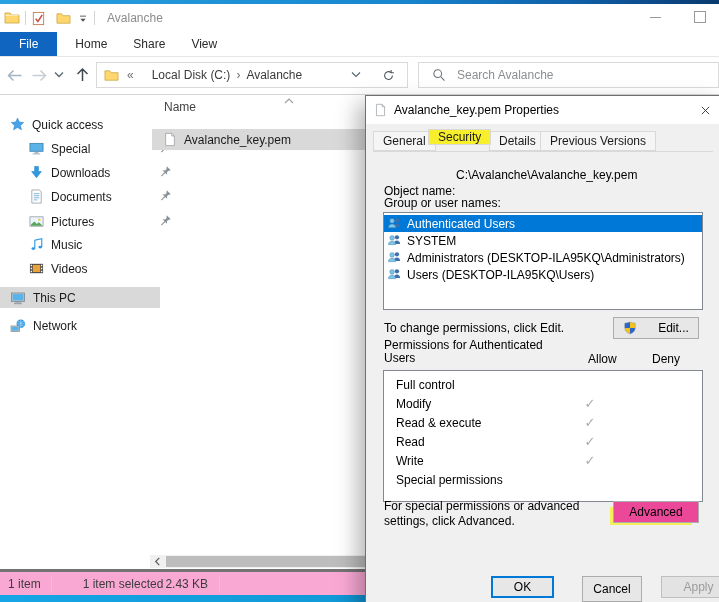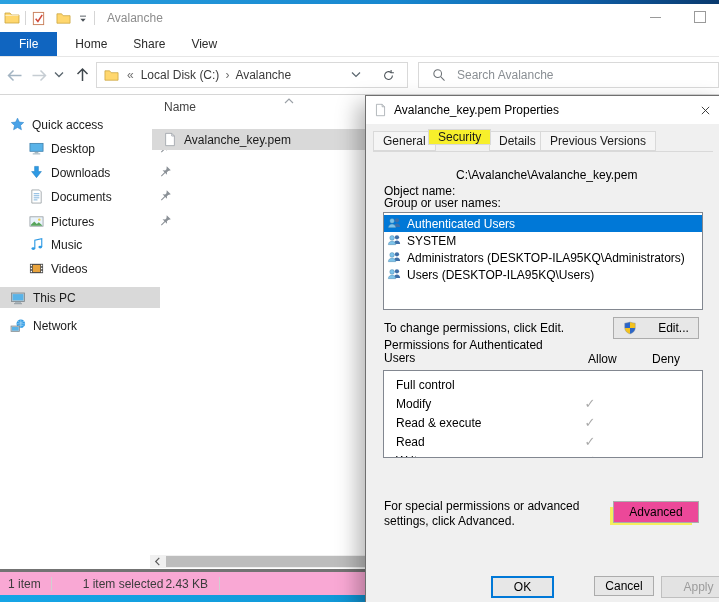--- a/index.html
+++ b/index.html
@@ -149,21 +149,21 @@
       </svg>
   </span>
 
   <div class="addr-box">
     <span style="margin-left:7px">
       <svg width="15" height="15" viewBox="0 0 16 16">
           <path d="M1 3h5l1.6 2H15v8H1z" fill="#ffd76e" stroke="#c9a33c" stroke-width=".8"></path>
         </svg>
     </span>
     <span class="crumb" style="margin-left:8px;color:#6f6f6f">«</span>
-    <span class="crumb" style="margin-left:7px">Local Disk (C:)</span>
+    <span class="crumb" style="margin-left:18px">Local Disk (C:)</span>
     <span class="crumb-sep">›</span>
     <span class="crumb">Avalanche</span>
     <span style="margin-left:auto;margin-right:8px">
       <svg width="10" height="8" viewBox="0 0 10 8">
           <path d="M1 1.5l4 4 4-4" stroke="#5a666e" stroke-width="1.2" fill="none"></path>
         </svg>
     </span>
   </div>
   <div class="refresh-box">
     <svg width="13" height="13" viewBox="0 0 16 16">
@@ -191,21 +191,21 @@
   <span>Quick access</span>
 </div>
 <div class="side-item child" style="top:138px">
   <span class="ico">
     <svg width="15" height="15" viewBox="0 0 16 16">
         <rect x="1" y="2.5" width="14" height="8.5" fill="#59b3e8" stroke="#3a7ca8" stroke-width=".8"></rect>
         <rect x="6" y="11.8" width="4" height="1.4" fill="#9fb3bd"></rect>
         <rect x="4" y="13.2" width="8" height="1.1" fill="#9fb3bd"></rect>
       </svg>
   </span>
-  <span>Desktop</span>
+  <span>Special</span>
   <span class="pin">
     <svg width="13" height="13" viewBox="0 0 16 16">
         <path d="M9.5 1.5l5 5-3.2.8-1.6 1.6.2 3.2-2.3-2.3-4.3 4.3-.9-.9 4.3-4.3L4.4 6.6l3.2.2 1.6-1.6z" fill="#8a9096"></path>
       </svg>
   </span>
 </div>
 <div class="side-item child" style="top:162px">
   <span class="ico">
     <svg width="15" height="15" viewBox="0 0 16 16">
         <path d="M6 1.5h4V7h3.2L8 13.5 2.8 7H6z" fill="#2e9ae4" stroke="#1f7ec2" stroke-width=".6"></path>
@@ -411,21 +411,21 @@
       <path d="M14 8c0 3.4-2.5 5.6-6 6.8V8z" fill="#2c66c8"></path>
       <path d="M8 1.2c2.2.9 4.2 1.3 6 1.3V8c0 3.4-2.5 5.6-6 6.8C4.5 13.6 2 11.4 2 8V2.5c1.8 0 3.8-.4 6-1.3z" fill="none" stroke="#86919b" stroke-width=".5"></path>
     </svg>
     <span>Edit...</span>
   </div>
 
   <div class="abs" style="left:18px;top:243px;width:190px;line-height:13px">Permissions for Authenticated Users</div>
   <span class="abs" style="left:222px;top:256px">Allow</span>
   <span class="abs" style="left:286px;top:256px">Deny</span>
 
-  <div class="listbox" style="top:274px;height:88px;padding-top:4px">
+  <div class="listbox" style="top:274px;height:132px;padding-top:4px">
     <div class="perm-row">
       <span class="perm-name">Full control</span>
       <span class="perm-allow"></span>
       <span class="perm-deny"></span>
     </div>
     <div class="perm-row">
       <span class="perm-name">Modify</span>
       <span class="perm-allow">✓</span>
       <span class="perm-deny"></span>
     </div>
@@ -452,19 +452,19 @@
   </div>
 
   <div class="hint" style="top:403px;width:240px">For special permissions or advanced settings, click Advanced.</div>
   <div class="btn hl" style="left:247px;top:405px;width:86px;height:22px">
     <span>Advanced</span>
   </div>
 
   <div class="btn default" style="left:125px;top:480px;width:63px;height:22px">
     <span>OK</span>
   </div>
-  <div class="btn" style="left:228px;top:480px;width:60px;height:20px">
+  <div class="btn" style="left:216px;top:480px;width:60px;height:26px">
     <span>Cancel</span>
   </div>
   <div class="btn disabled" style="left:295px;top:480px;width:75px;height:22px">
     <span>Apply</span>
   </div>
 </div>
 
 </body></html>

